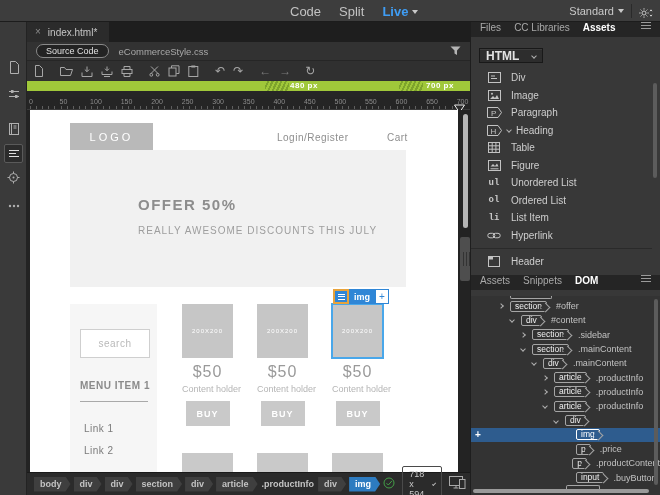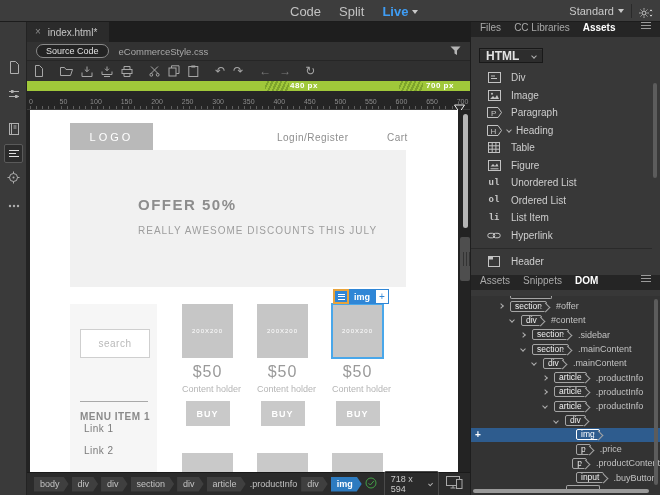--- a/index.html
+++ b/index.html
@@ -58,39 +58,39 @@
 
   .logo{position:absolute;left:40px;top:13px;width:83px;height:27px;background:#b9b9b9;color:#fff;font-size:11px;letter-spacing:3px;display:flex;align-items:center;justify-content:center;}
   .nav-login{position:absolute;left:247px;top:22px;font-size:10px;color:#8e8e8e;letter-spacing:0.5px;}
   .nav-cart{position:absolute;left:357px;top:22px;font-size:10px;color:#8e8e8e;letter-spacing:0.5px;}
   .banner{position:absolute;left:40px;top:40px;width:336px;height:137px;background:#f1f1f1;}
   .banner-title{position:absolute;left:68px;top:46px;font-size:15px;font-weight:bold;color:#8d8d8d;letter-spacing:1.5px;}
   .banner-sub{position:absolute;left:68px;top:75px;font-size:10px;color:#9e9e9e;letter-spacing:1px;}
   .shopsidebar{position:absolute;left:40px;top:194px;width:87px;height:168px;background:#f6f6f6;}
   .search{position:absolute;left:10px;top:25px;width:70px;height:29px;border:1px solid #cfcfcf;background:#fff;text-align:center;font-size:10px;color:#777;outline:none;}
   .search::placeholder{color:#b9b9b9;letter-spacing:0.5px;}
-  .menu-title{position:absolute;left:10px;top:76px;font-size:10px;font-weight:bold;color:#8a8a8a;letter-spacing:0.5px;margin-top:31px;}
+  .menu-title{position:absolute;left:10px;top:76px;font-size:10px;font-weight:bold;color:#8a8a8a;letter-spacing:0.5px;}
   .menu-divider{position:absolute;left:10px;top:97px;width:68px;border-top:1px solid #a9a9a9;}
   .shop-link{position:absolute;left:14px;font-size:10px;color:#7b7b7b;letter-spacing:0.5px;}
   .pcol{position:absolute;top:194px;width:51px;}
   .p-img{height:54px;background:#c6c6c6;color:#fff;font-size:6px;display:flex;align-items:center;justify-content:center;letter-spacing:1px;}
   .pcol.selected .p-img{outline:2px solid #49a7ea;outline-offset:-1px;}
   .p-price{margin-top:5px;text-align:center;font-size:16px;color:#9a9a9a;letter-spacing:1px;}
   .p-content{text-align:center;font-size:9px;color:#b5b5b5;margin-top:3px;white-space:nowrap;}
   .p-buy{margin:7px auto 16px;width:44px;height:25px;background:#c9c9c9;color:#fff;font-size:9px;font-weight:bold;letter-spacing:1px;display:flex;align-items:center;justify-content:center;}
   .p-next{position:absolute;top:343px;width:51px;height:22px;background:#c9c9c9;}
   .badge{position:absolute;left:303px;top:179px;height:15px;display:flex;align-items:stretch;}
   .badge-menu{width:16px;background:#2f86d6;border:2px solid #e8a33b;display:flex;flex-direction:column;justify-content:center;gap:1.5px;padding:0 2.5px;}
   .badge-menu i{display:block;height:1px;background:#fff;}
   .badge-tag{background:#2f86d6;color:#fff;font-size:9px;font-weight:bold;display:flex;align-items:center;padding:0 5px;}
   .badge-add{width:14px;background:#fff;border:1px solid #2f86d6;color:#2f86d6;font-size:10px;display:flex;align-items:center;justify-content:center;}
 
   
   .tagbar{position:absolute;bottom:0;height:23px;left:0;right:0;background:#2b2b2b;border-top:1px solid #1a1a1a;display:flex;align-items:center;padding:0 7px;gap:3px;}
-  .tagchip{background:#3f3f3f;color:#c3c3c3;font-size:9px;padding:2.5px 9px 2.5px 6px;clip-path:polygon(0 0,calc(100% - 5px) 0,100% 50%,calc(100% - 5px) 100%,0 100%);}
+  .tagchip{background:#3f3f3f;color:#c3c3c3;font-size:9px;padding:2.5px 9px 2.5px 6px;clip-path:polygon(0 0,calc(100% - 5px) 0,100% 50%,calc(100% - 5px) 100%,0 100%);font-weight:bold;}
   .tagchip.plain{background:none;clip-path:none;padding:2.5px 1px;}
   .tagchip.active{background:#2d7bc0;color:#fff;font-weight:bold;}
   .status-right{margin-left:auto;display:flex;align-items:center;gap:7px;}
   .sizebox{display:flex;align-items:center;gap:7px;border:1px solid #4a4a4a;border-radius:2px;color:#c9c9c9;font-size:9px;padding:2px 6px;}
 
   
   .rightpanel{position:absolute;right:0;top:22px;width:190px;bottom:0;background:#383838;border-left:1px solid #1e1e1e;}
   .ptabs{position:absolute;left:0;right:0;height:15px;background:#252525;display:flex;align-items:flex-start;padding:0 9px;gap:13px;}
   .ptab{font-size:10px;color:#a9a9a9;}
   .ptab.active{color:#fff;font-weight:bold;}

